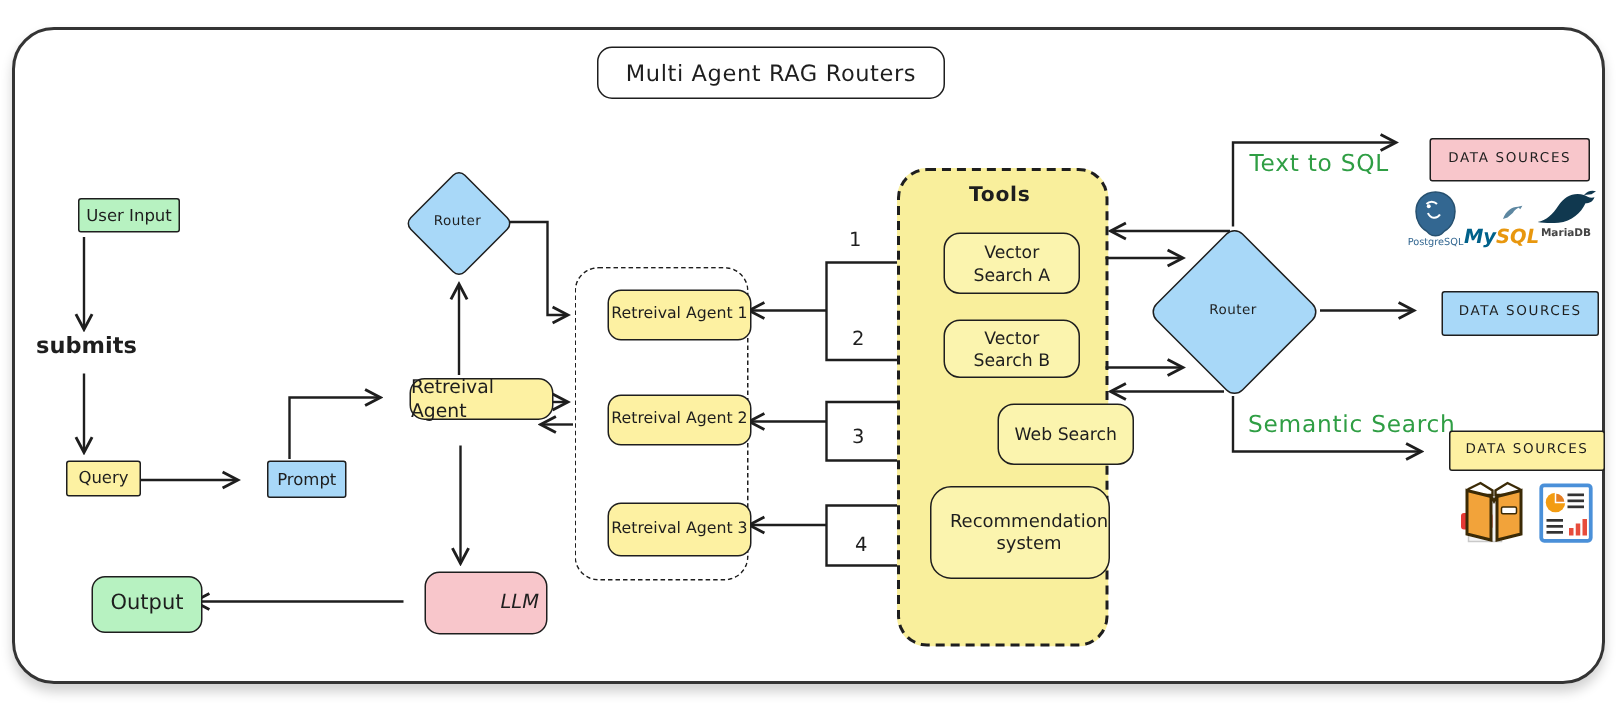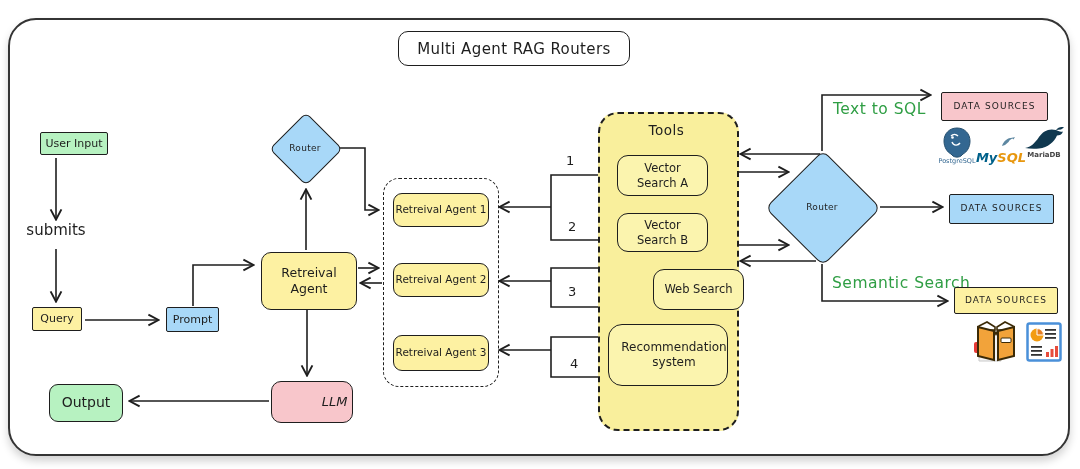--- a/index.html
+++ b/index.html
@@ -1,32 +1,32 @@
 <!DOCTYPE html>
 <html><head>
 <meta charset="utf-8">
 <style>
   html,body{margin:0;padding:0;background:#fff;}
   #canvas{position:relative;width:1080px;height:469px;background:#ffffff;overflow:hidden;
           font-family:"DejaVu Sans","Liberation Sans",sans-serif;color:#1e1e1e;}
   .frame{position:absolute;left:8px;top:18px;width:1058px;height:434px;border:2px solid #343434;
          border-radius:28px;box-shadow:0 5px 8px rgba(0,0,0,.18);background:transparent;}
   svg.wires{position:absolute;left:0;top:0;z-index:2;}
-  .node{position:absolute;display:flex;align-items:center;justify-content:center;text-align:center;
-        border:1.5px solid #1e1e1e;box-sizing:border-box;z-index:3;line-height:1.25;}
+  .node{position:absolute;display:flex;align-items:center;justify-content:center;
+        border:1.5px solid #1e1e1e;box-sizing:border-box;z-index:3;line-height:1.25;margin-left:12px;}
   .sharp{border-radius:2px;}
   .round{border-radius:10px;}
   .green{background:#b7f2c1;}
   .yellow{background:#fdf1a2;}
   .blue{background:#a8d8f8;}
   .pink{background:#f8c6cb;}
   .titlebox{position:absolute;left:398px;top:31px;width:230px;height:33px;border:1.6px solid #1e1e1e;
             border-radius:10px;background:#fff;display:flex;align-items:center;justify-content:center;
             font-size:15px;letter-spacing:.4px;z-index:3;}
-  .label{position:absolute;z-index:3;text-align:center;}
+  .label{position:absolute;z-index:3;text-align:center;font-weight:bold;}
   .dashedbox{position:absolute;left:383px;top:178px;width:114px;height:207px;border:1.6px dashed #1e1e1e;
              border-radius:16px;background:#fff;z-index:1;}
   .toolsbox{position:absolute;left:598px;top:112px;width:137px;height:315px;border:2px dashed #1e1e1e;
             border-radius:20px;background:#f9ef9c;z-index:1;}
   .toolinner{background:#fbf4ae;border-radius:11px;}
   .diamond{position:absolute;background:#a8d8f8;border:1.6px solid #1e1e1e;transform:rotate(45deg);z-index:3;}
   .dlabel{position:absolute;z-index:4;text-align:center;font-size:9px;letter-spacing:.3px;}
   .greentext{color:#2f9e44;font-size:15.5px;letter-spacing:.5px;z-index:3;position:absolute;}
   .ds{font-size:9px;letter-spacing:1.1px;border-width:1.8px;}
   .numlab{position:absolute;z-index:3;font-size:13px;}
@@ -74,21 +74,21 @@
       <path d="M822,264 L822,301 L947,301" marker-end="url(#ah)"></path>
     </g>
   </svg>
 
   <div class="titlebox">Multi Agent RAG Routers</div>
 
   <div class="node sharp green" style="left:40px;top:132px;width:68px;height:23px;font-size:11px;">User Input</div>
   <div class="label" style="left:24px;top:221px;width:64px;font-size:15px;">submits</div>
   <div class="node sharp yellow" style="left:32px;top:307px;width:50px;height:24px;font-size:11px;">Query</div>
   <div class="node sharp blue" style="left:166px;top:307px;width:53px;height:25px;font-size:11px;">Prompt</div>
-  <div class="node round yellow" style="left:261px;top:252px;width:96px;height:58px;font-size:12.5px;">Retreival Agent</div>
+  <div class="node round yellow" style="left:261px;top:252px;width:96px;height:28px;font-size:12.5px;">Retreival Agent</div>
 
   <div class="diamond" style="left:280px;top:123px;width:50px;height:50px;border-radius:6px;"></div>
   <div class="dlabel" style="left:275px;top:143px;width:60px;">Router</div>
 
   <div class="dashedbox"></div>
   <div class="node yellow" style="left:393px;top:193px;width:96px;height:34px;font-size:10.5px;border-radius:9px;">Retreival Agent 1</div>
   <div class="node yellow" style="left:393px;top:263px;width:96px;height:34px;font-size:10.5px;border-radius:9px;">Retreival Agent 2</div>
   <div class="node yellow" style="left:393px;top:335px;width:96px;height:36px;font-size:10.5px;border-radius:9px;">Retreival Agent 3</div>
 
   <div class="node round pink" style="left:271px;top:381px;width:82px;height:42px;font-size:13px;font-style:italic;padding-left:45px;">LLM</div>

